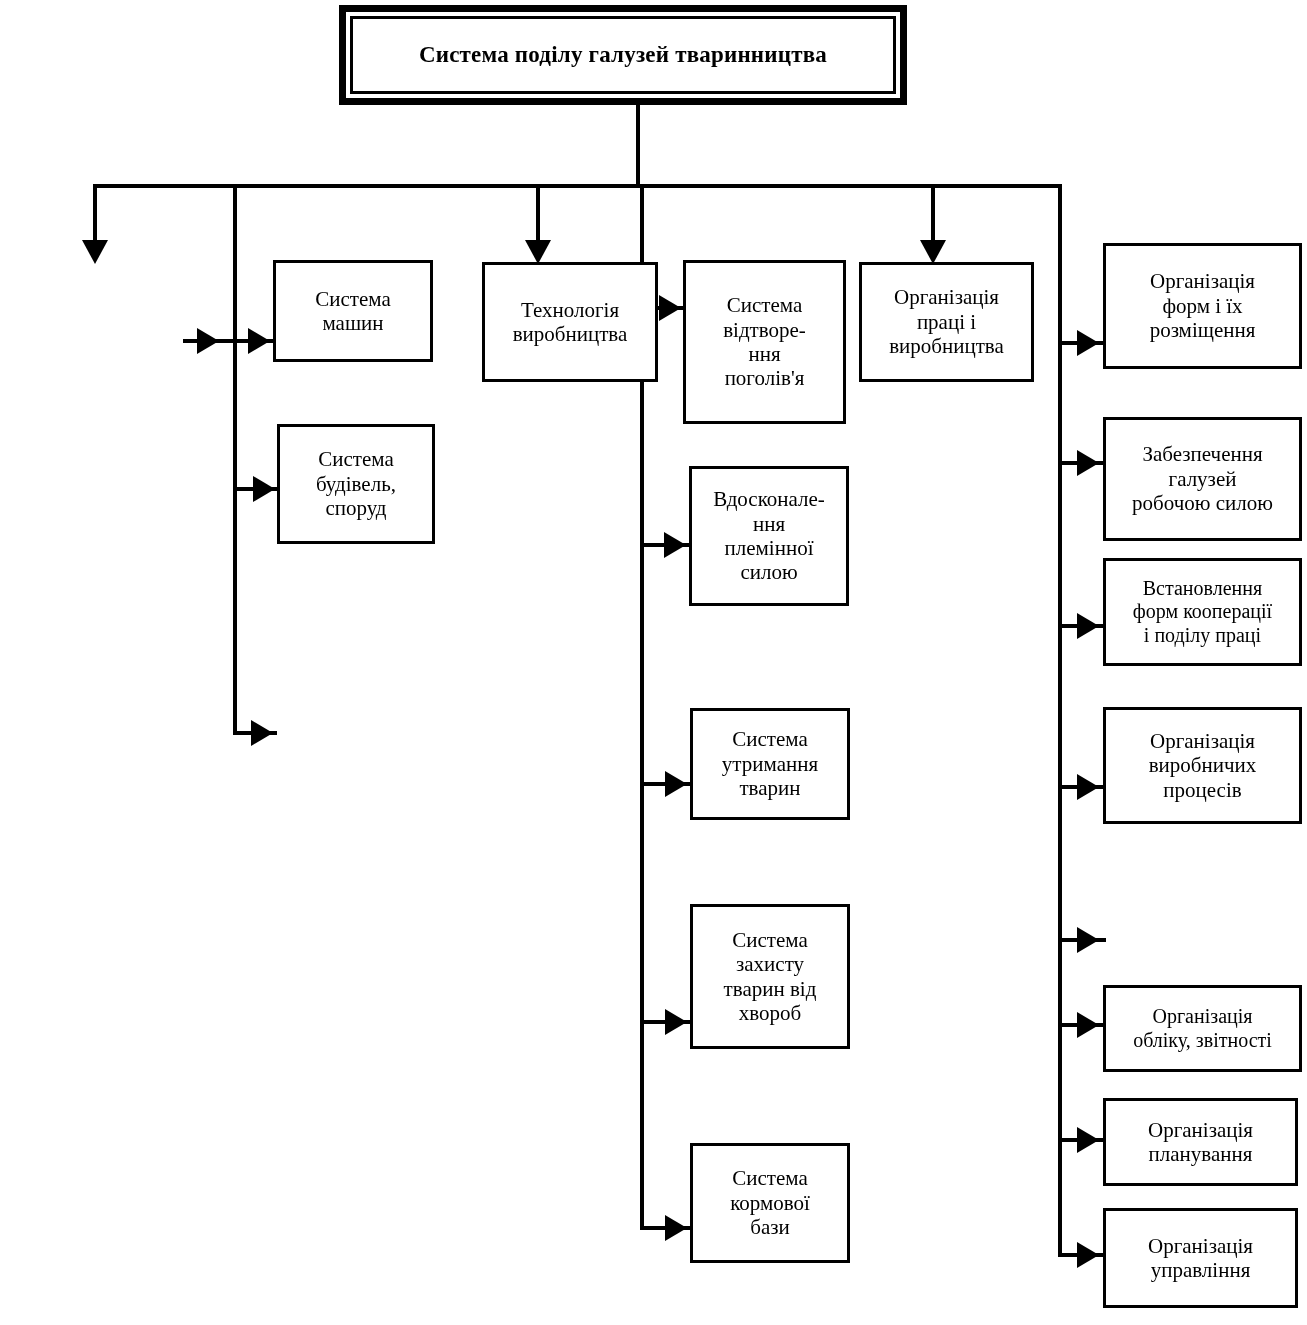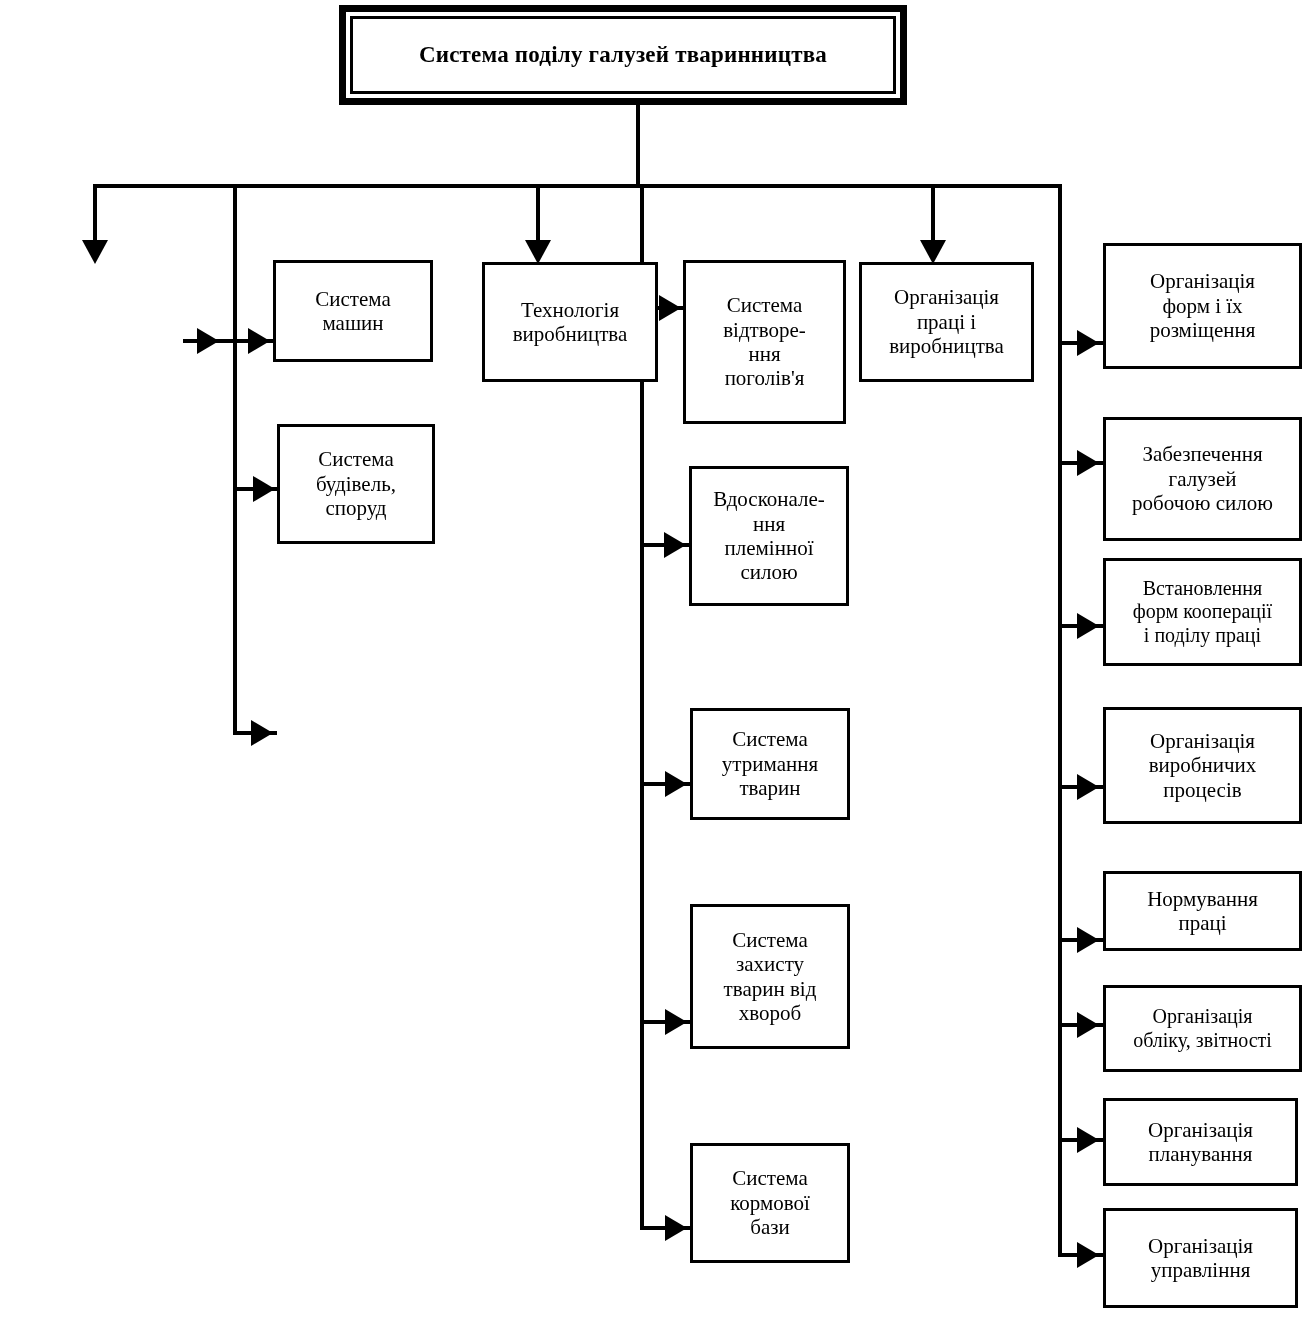--- a/index.html
+++ b/index.html
@@ -192,22 +192,20 @@
 робочою силою</div>
 
   <div class="box small" style="left:1103px;top:558px;width:199px;height:108px;">Встановлення
 форм кооперації
 і поділу праці</div>
 
   <div class="box" style="left:1103px;top:707px;width:199px;height:117px;">Організація
 виробничих
 процесів</div>
 
-  <div class="box" style="left:1103px;top:871px;width:199px;height:80px;">Нормування
-праці</div>
 
   <div class="box small" style="left:1103px;top:985px;width:199px;height:87px;">Організація
 обліку, звітності</div>
 
   <div class="box" style="left:1103px;top:1098px;width:195px;height:88px;">Організація
 планування</div>
 
   <div class="box" style="left:1103px;top:1208px;width:195px;height:100px;">Організація
 управління</div>
 

